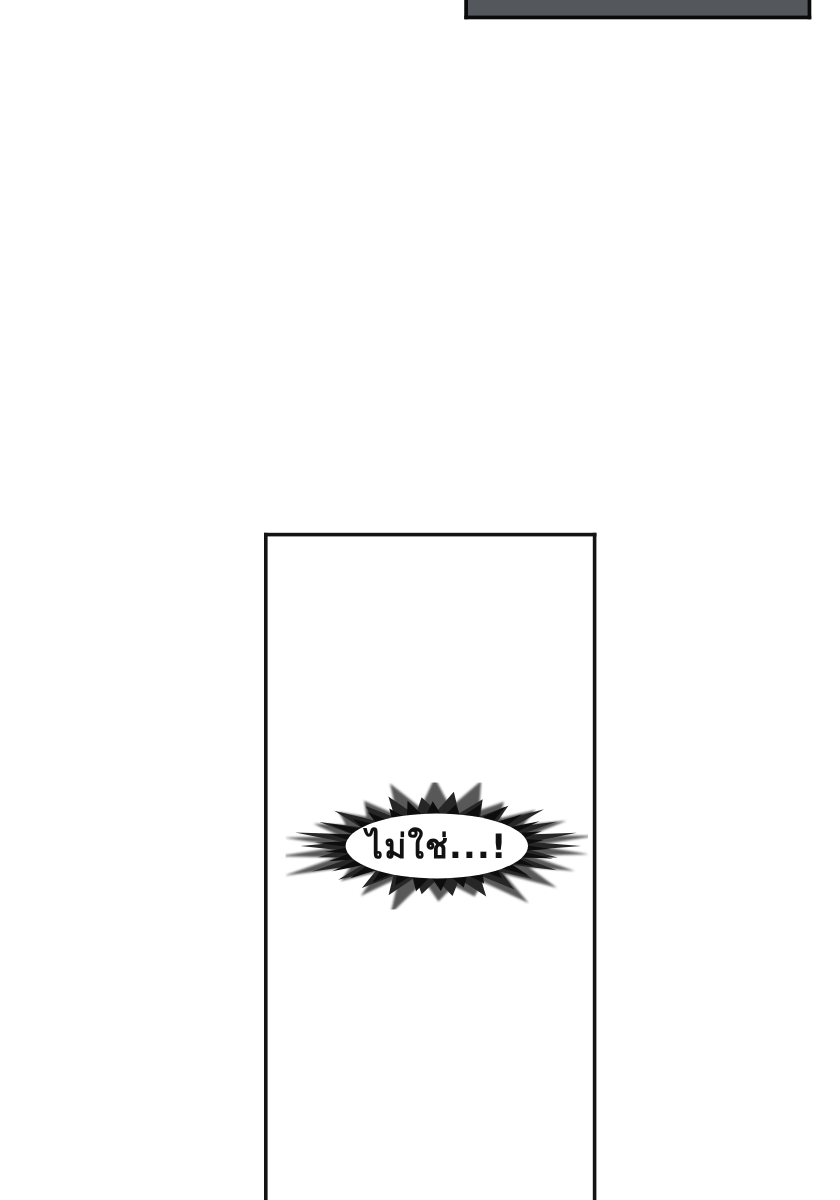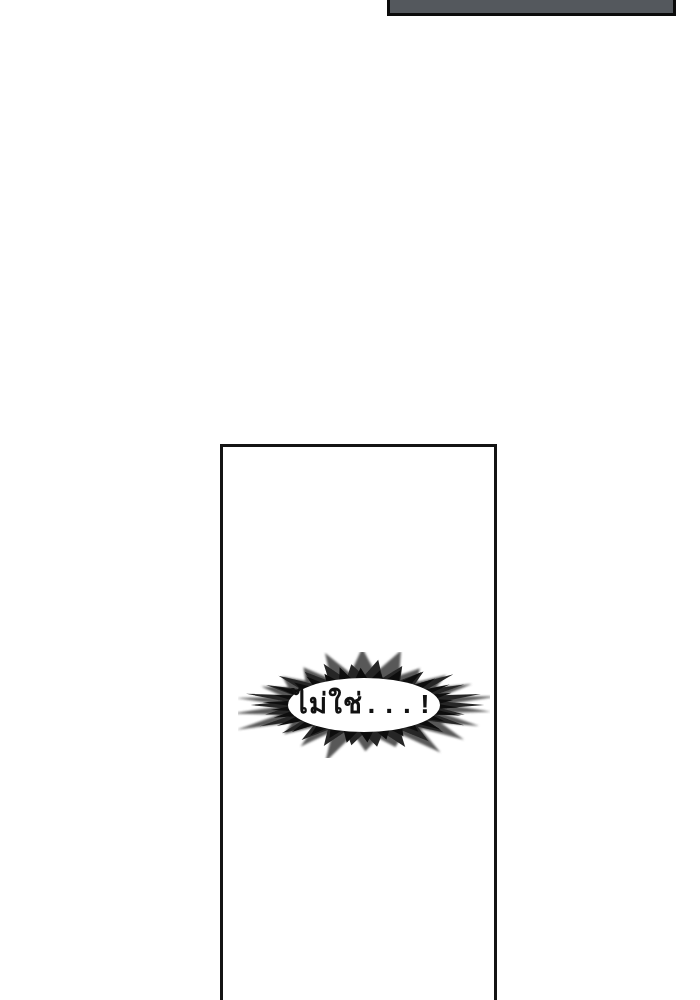--- a/index.html
+++ b/index.html
@@ -67,21 +67,21 @@
     letter-spacing: 1px;
     line-height: 1;
     padding-top: 2px;
     box-sizing: border-box;
     white-space: nowrap;
   }
 </style>
 </head>
 <body>
 
-<div class="comic-page" style="background-color: rgb(255, 255, 255); font-family: Liberation Mono, monospace;">
+<div class="comic-page" style="background-color: rgb(255, 255, 255);">
 
   <div class="prev-panel-fragment" style="background-color: rgb(84, 88, 93); border-color: rgb(11, 11, 11);"></div>
 
   <div class="comic-panel" style="background-color: rgb(255, 255, 255); border-color: rgb(20, 20, 20);"></div>
 
   <div class="speech-burst">
     <svg id="burst-svg" viewBox="0 0 252 106" xmlns="http://www.w3.org/2000/svg">
       <defs>
         <filter id="blur-back" x="-20%" y="-20%" width="140%" height="140%">
           <feGaussianBlur stdDeviation="1.1"></feGaussianBlur>

